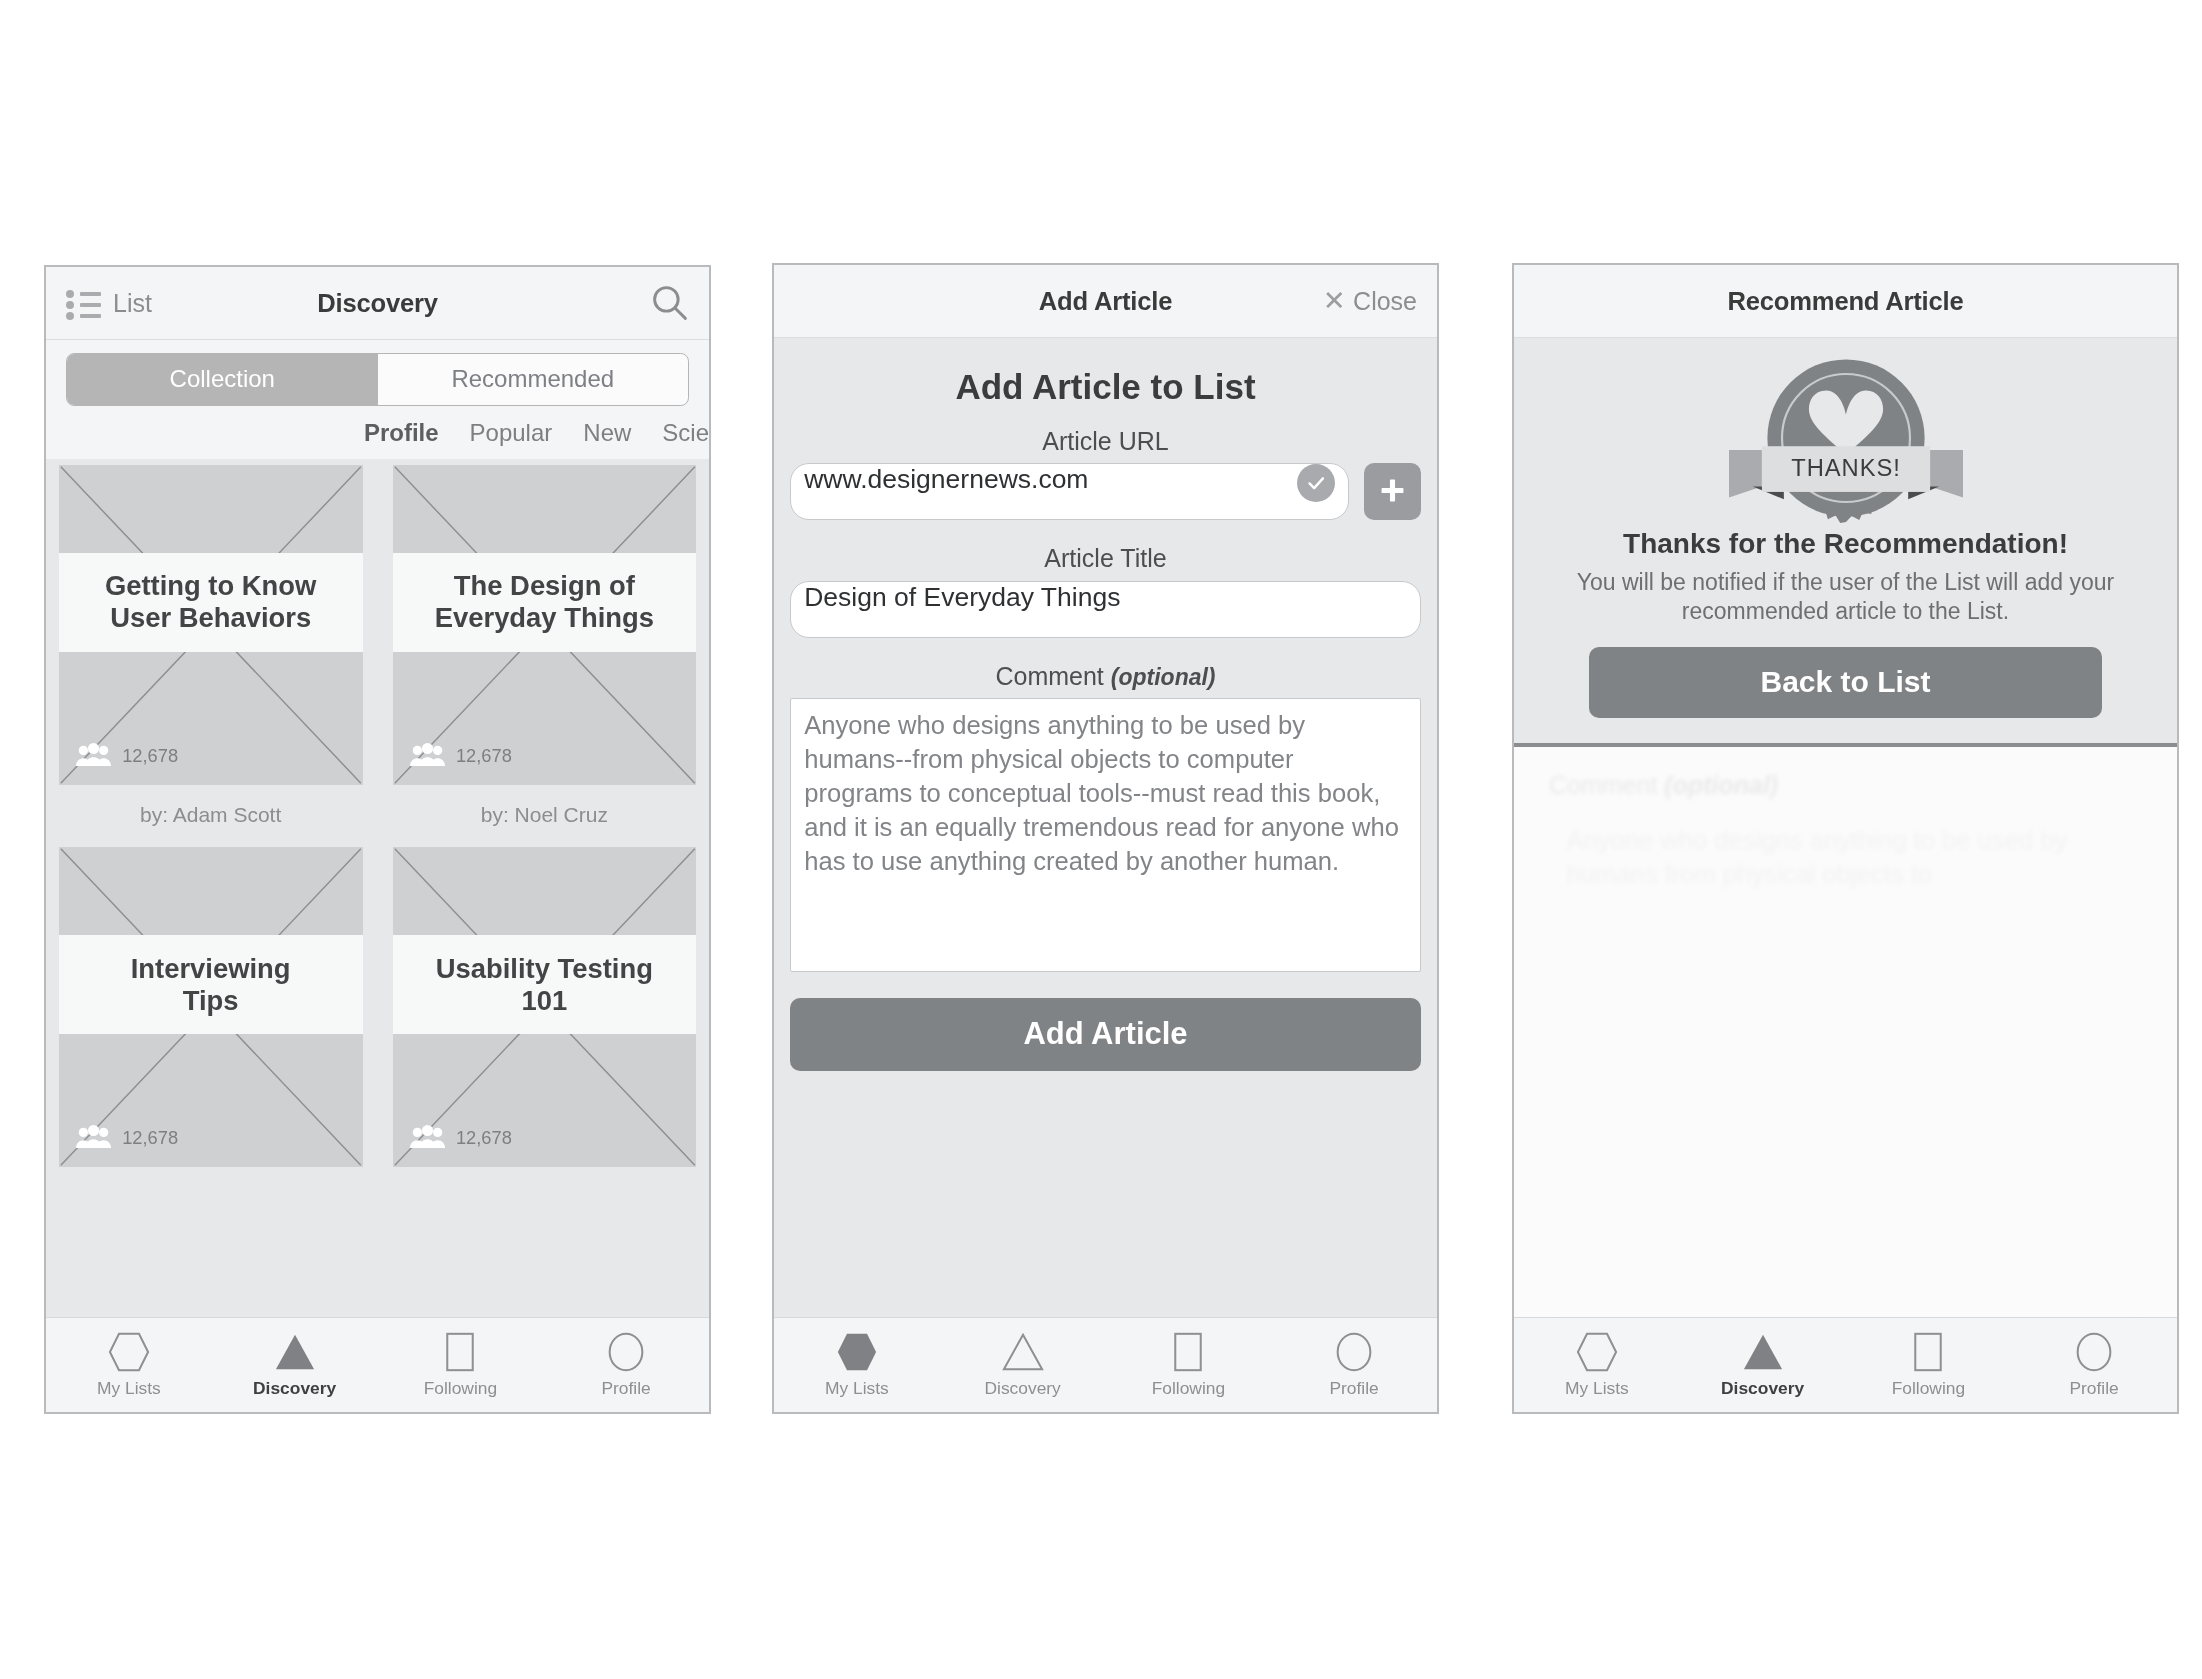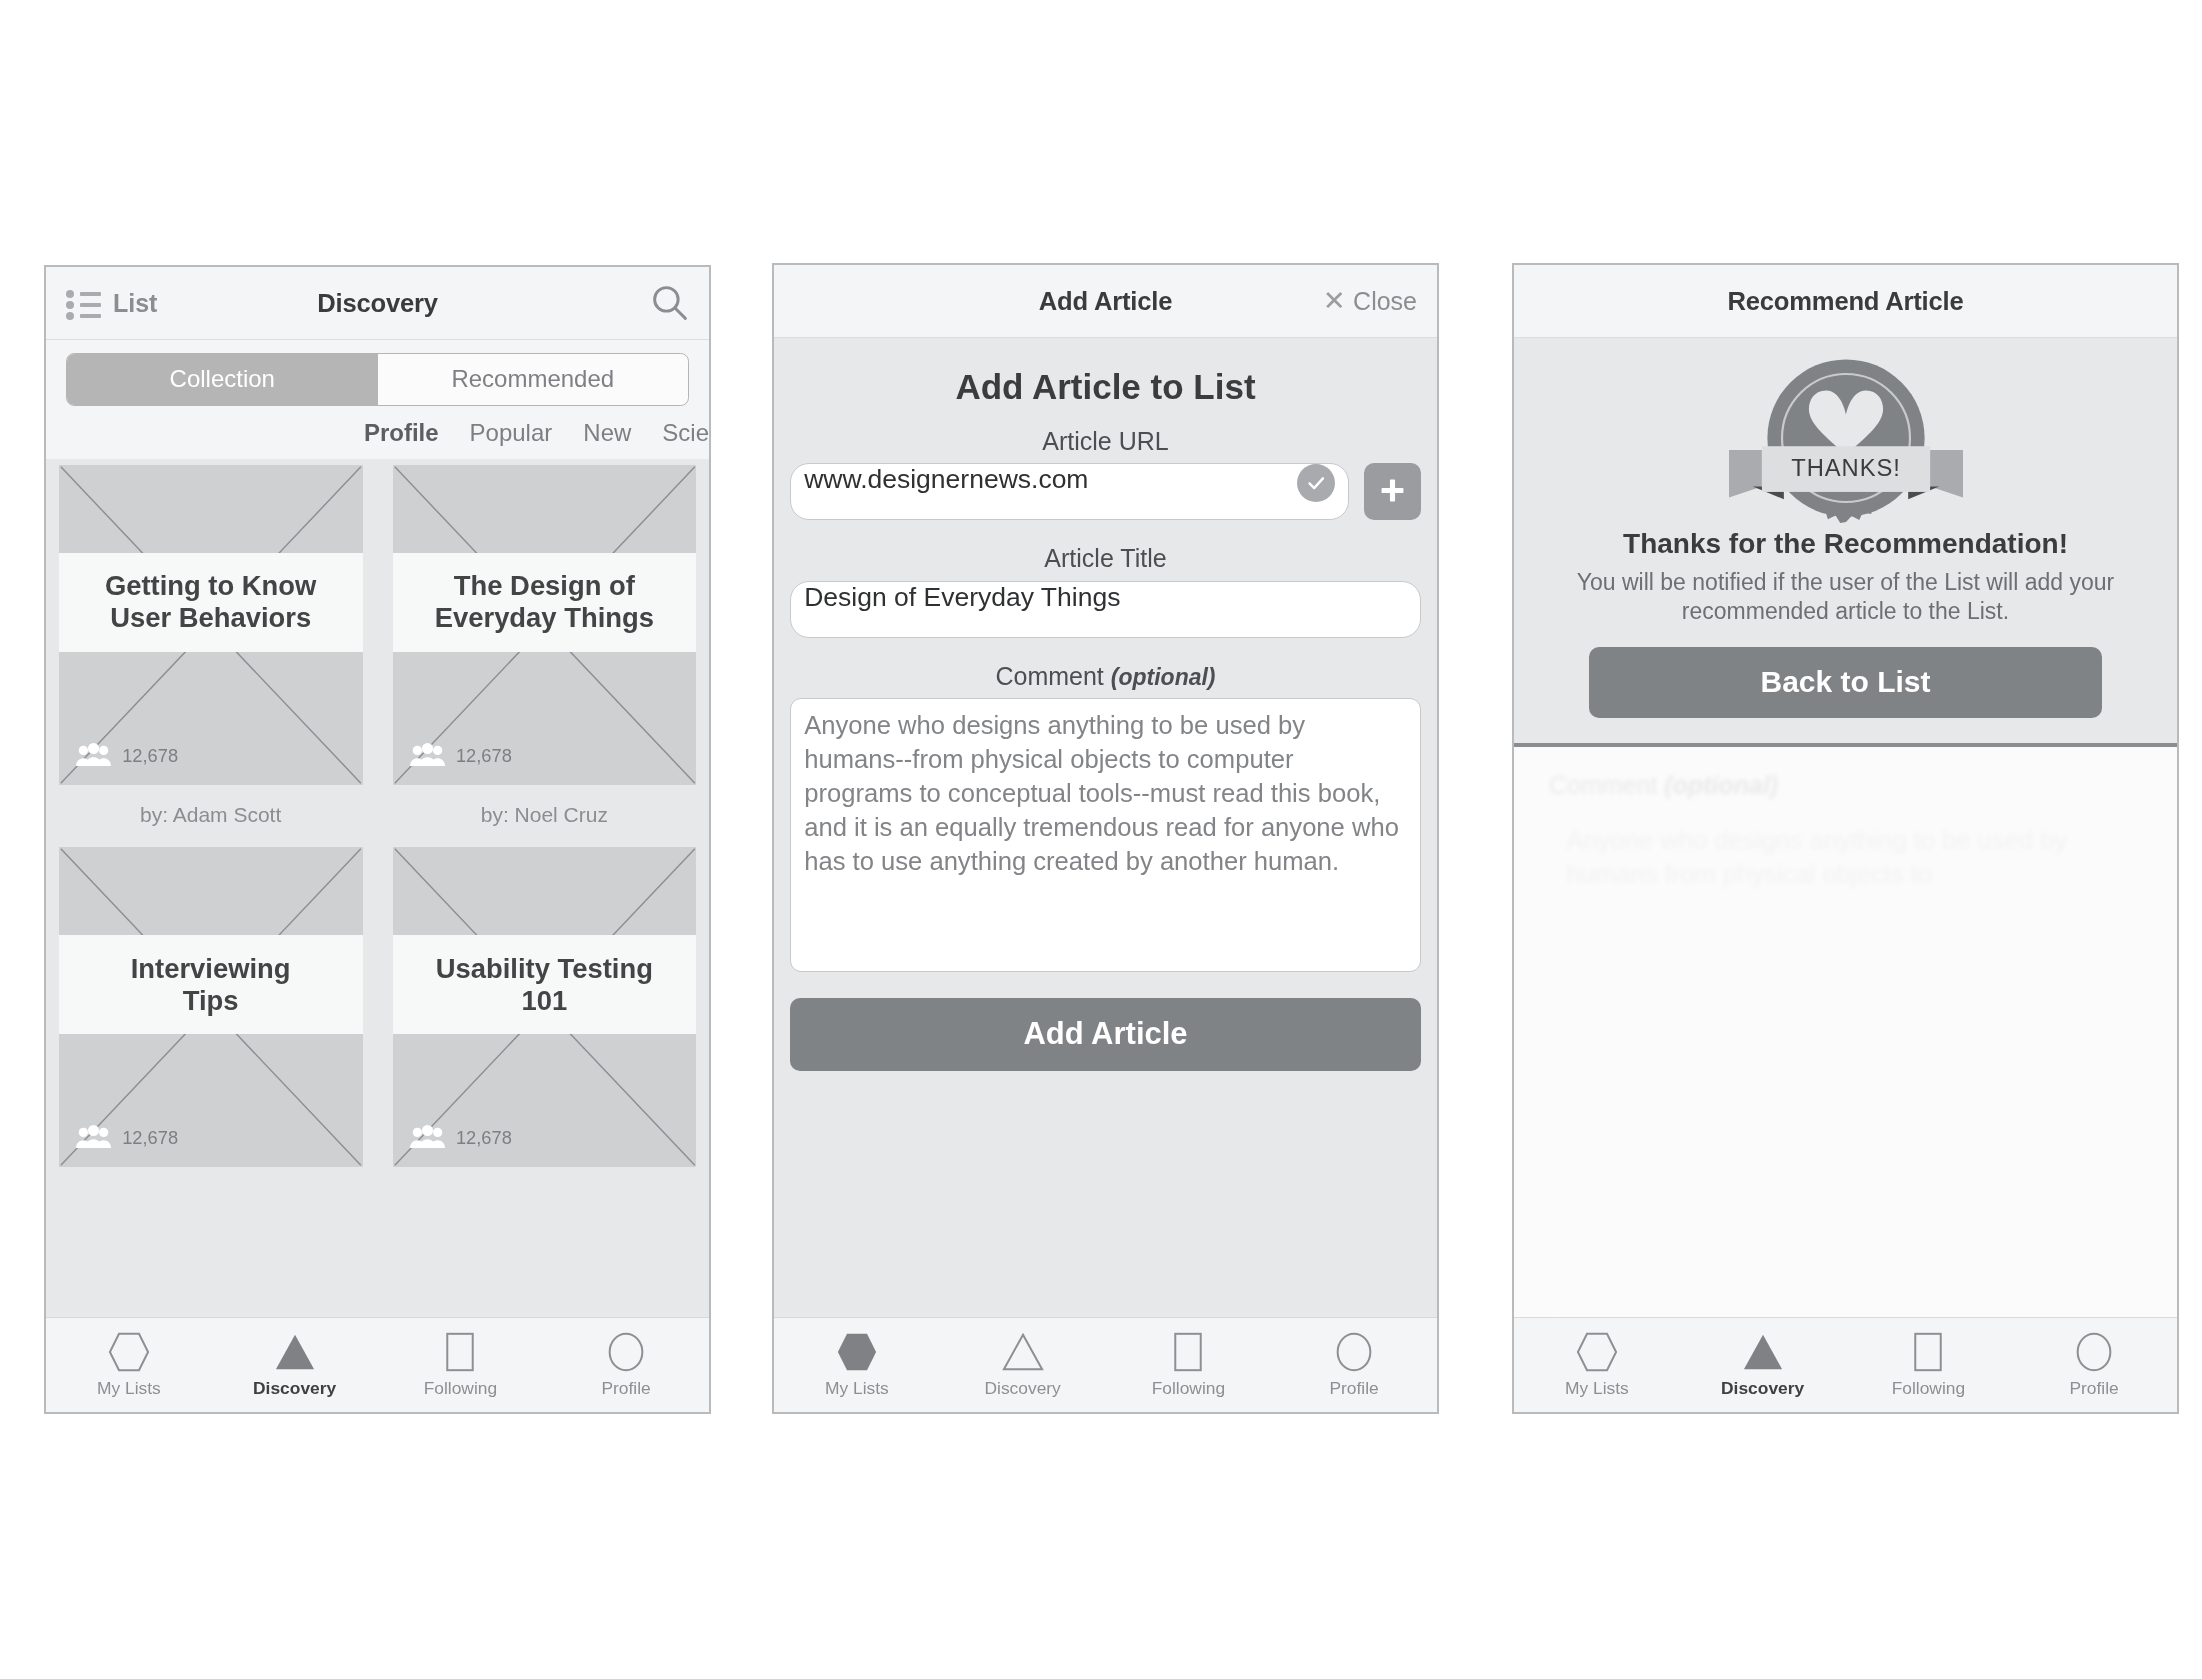--- a/index.html
+++ b/index.html
@@ -35,21 +35,21 @@
     align-items: center;
     padding: 0 20px;
   }
   .nav-title {
     position: absolute; left: 0; right: 0;
     text-align: center;
     font-size: 25.6px; font-weight: bold; color: #3b3b3b;
     letter-spacing: -0.2px;
     pointer-events: none;
   }
-  .nav-left { display: flex; align-items: center; gap: 12px; z-index: 2; font-weight: bold; }
+  .nav-left { display: flex; align-items: center; gap: 12px; z-index: 2; }
   .nav-right { margin-left: auto; z-index: 2; display: flex; align-items: center; gap: 7.3px; }
   .nav-link-text { font-size: 25px; color: #8b8d90; }
 
   .list-icon { width: 35px; height: 27.4px; position: relative; }
   .list-icon i {
     position: absolute; left: 0; width: 8.2px; height: 8.2px;
     border-radius: 50%; background: #a9abae;
   }
   .list-icon b {
     position: absolute; left: 13.7px; width: 21px; height: 3.7px;
@@ -161,21 +161,21 @@
     flex: 0 0 38px;
   }
   .plus-btn {
     width: 57px; height: 57px; border-radius: 10px; background: #9a9c9f;
     display: flex; align-items: center; justify-content: center;
     flex: 0 0 57px;
   }
   .gap { height: 24px; }
   .textarea {
     height: 274px; background: #ffffff;
-    border: 0.9px solid #c8c9cb; border-radius: 11px;
+    border: 0.9px solid #c8c9cb; border-radius: 2px;
     padding: 9.1px 12.8px;
     font-size: 25.6px; color: #828487; line-height: 1.33;
   }
   .primary-btn {
     margin-top: 25.6px; height: 73px; border-radius: 10px;
     background: #808386; display: flex; align-items: center; justify-content: center;
     color: #ffffff; font-size: 31px; font-weight: bold;
   }
 
   

